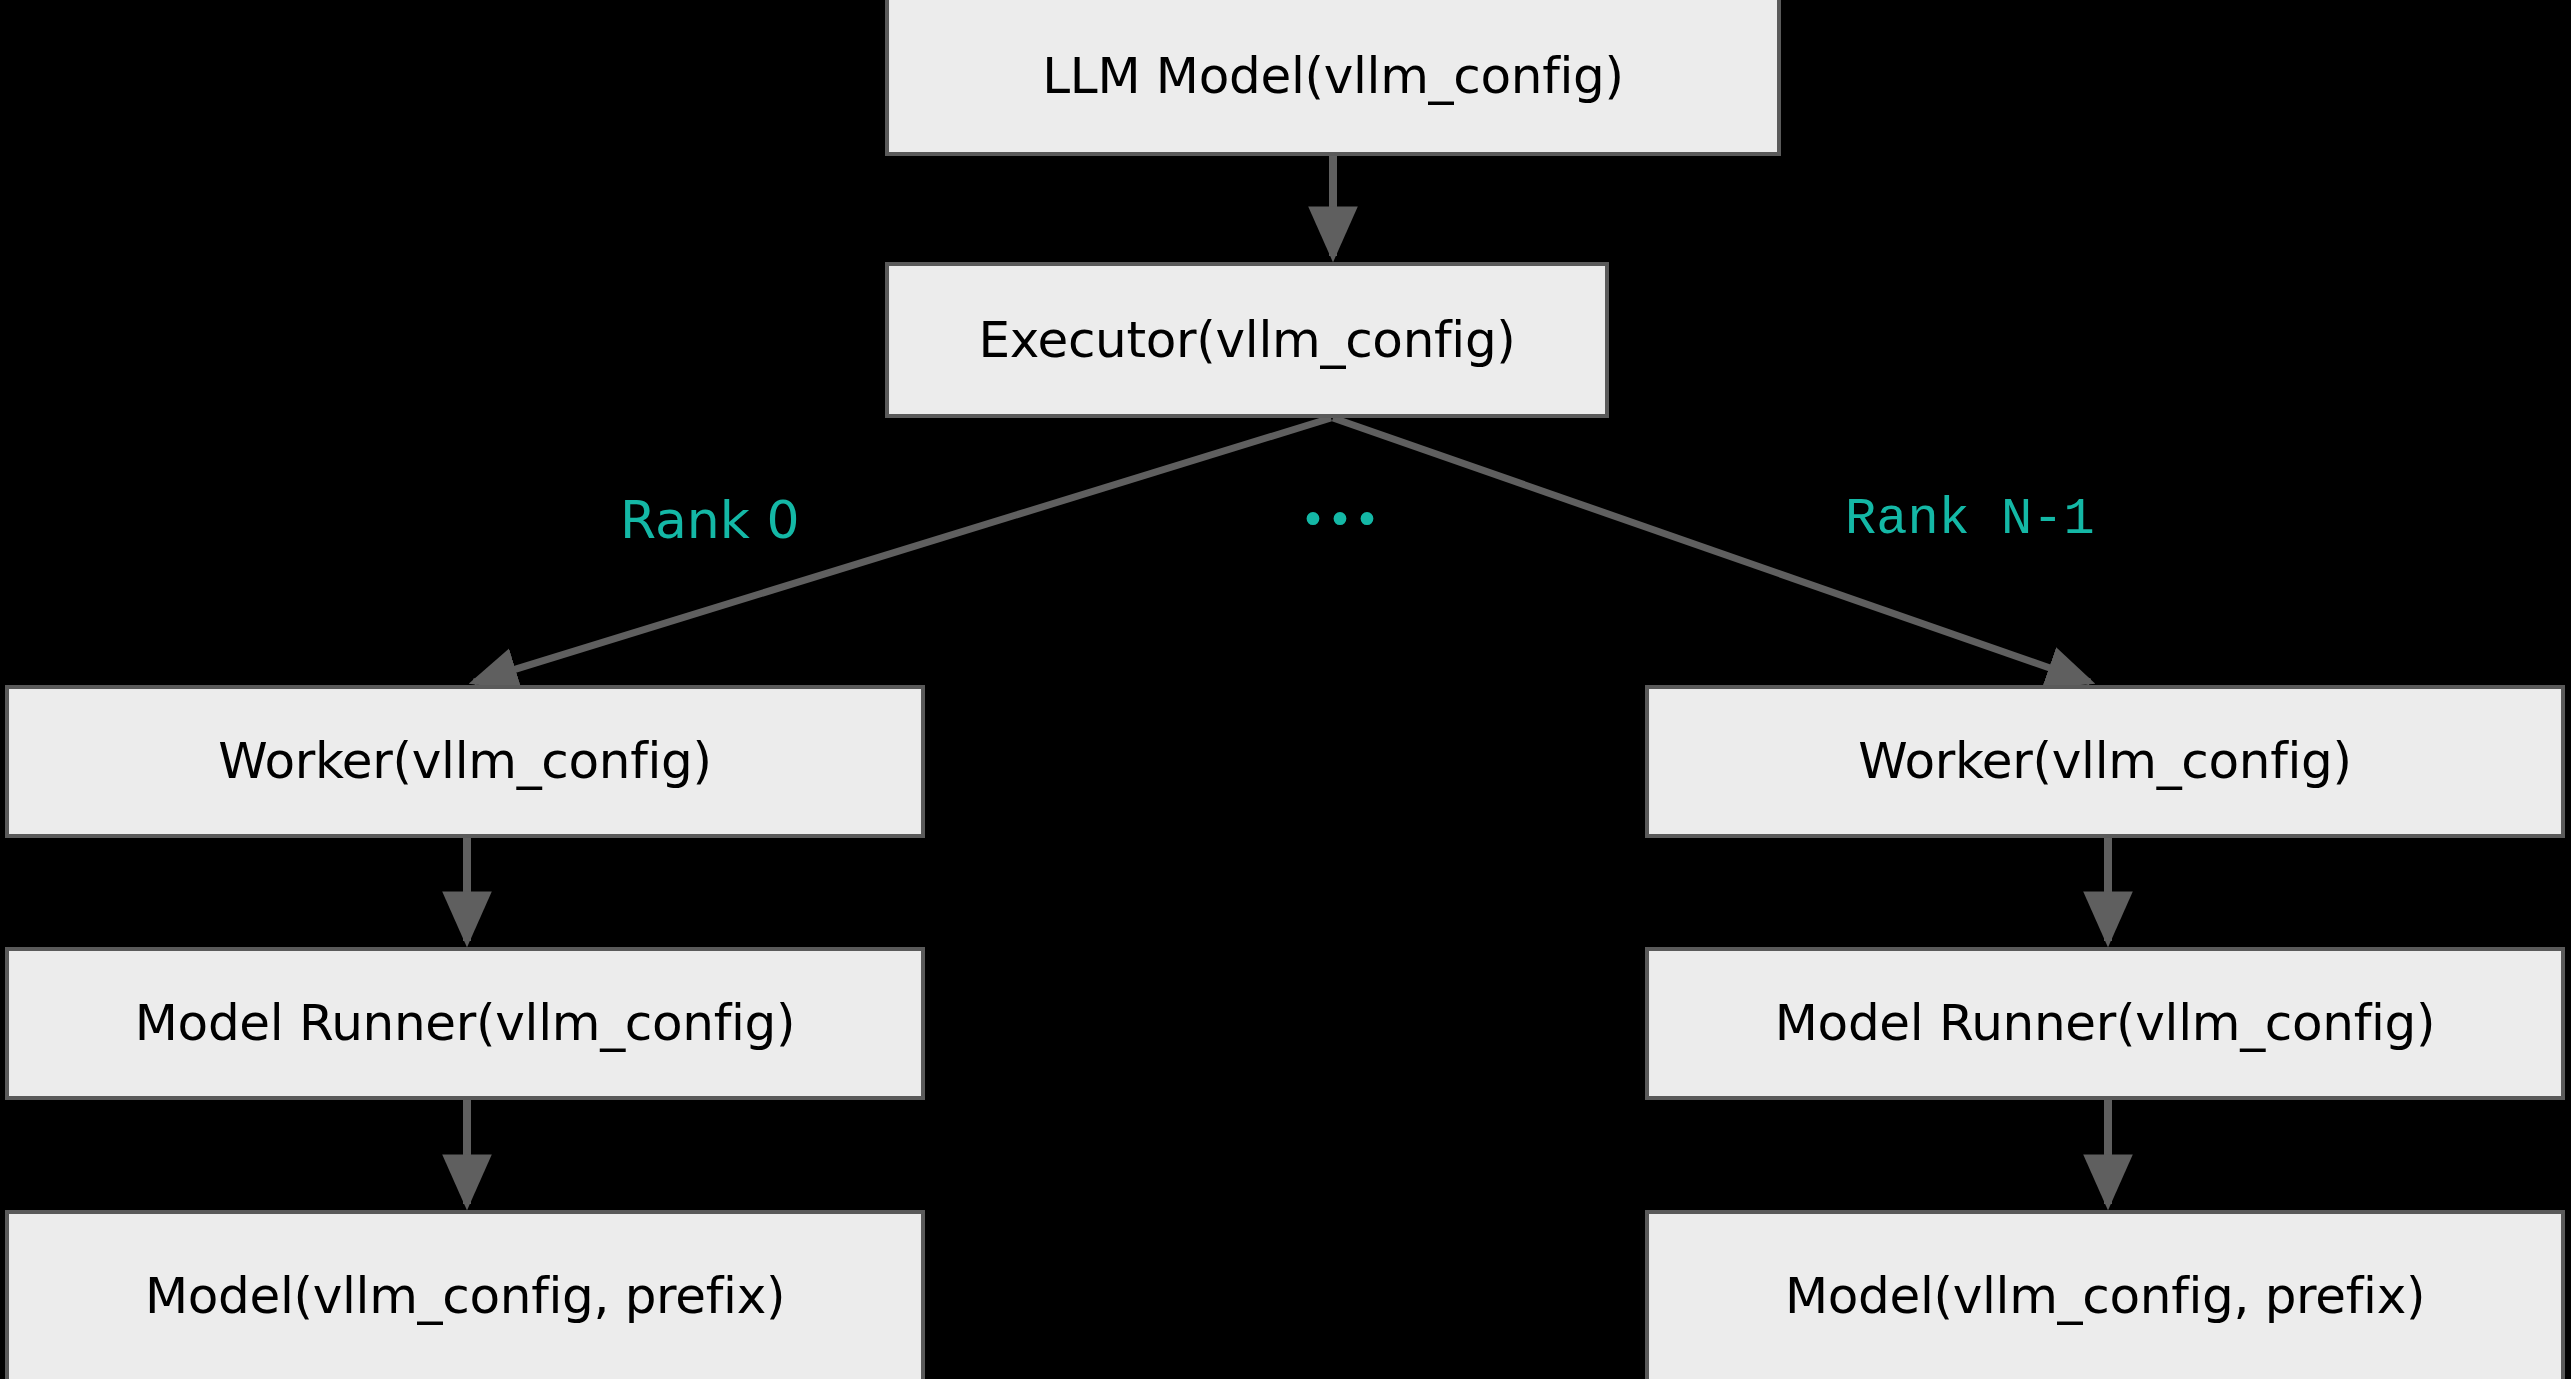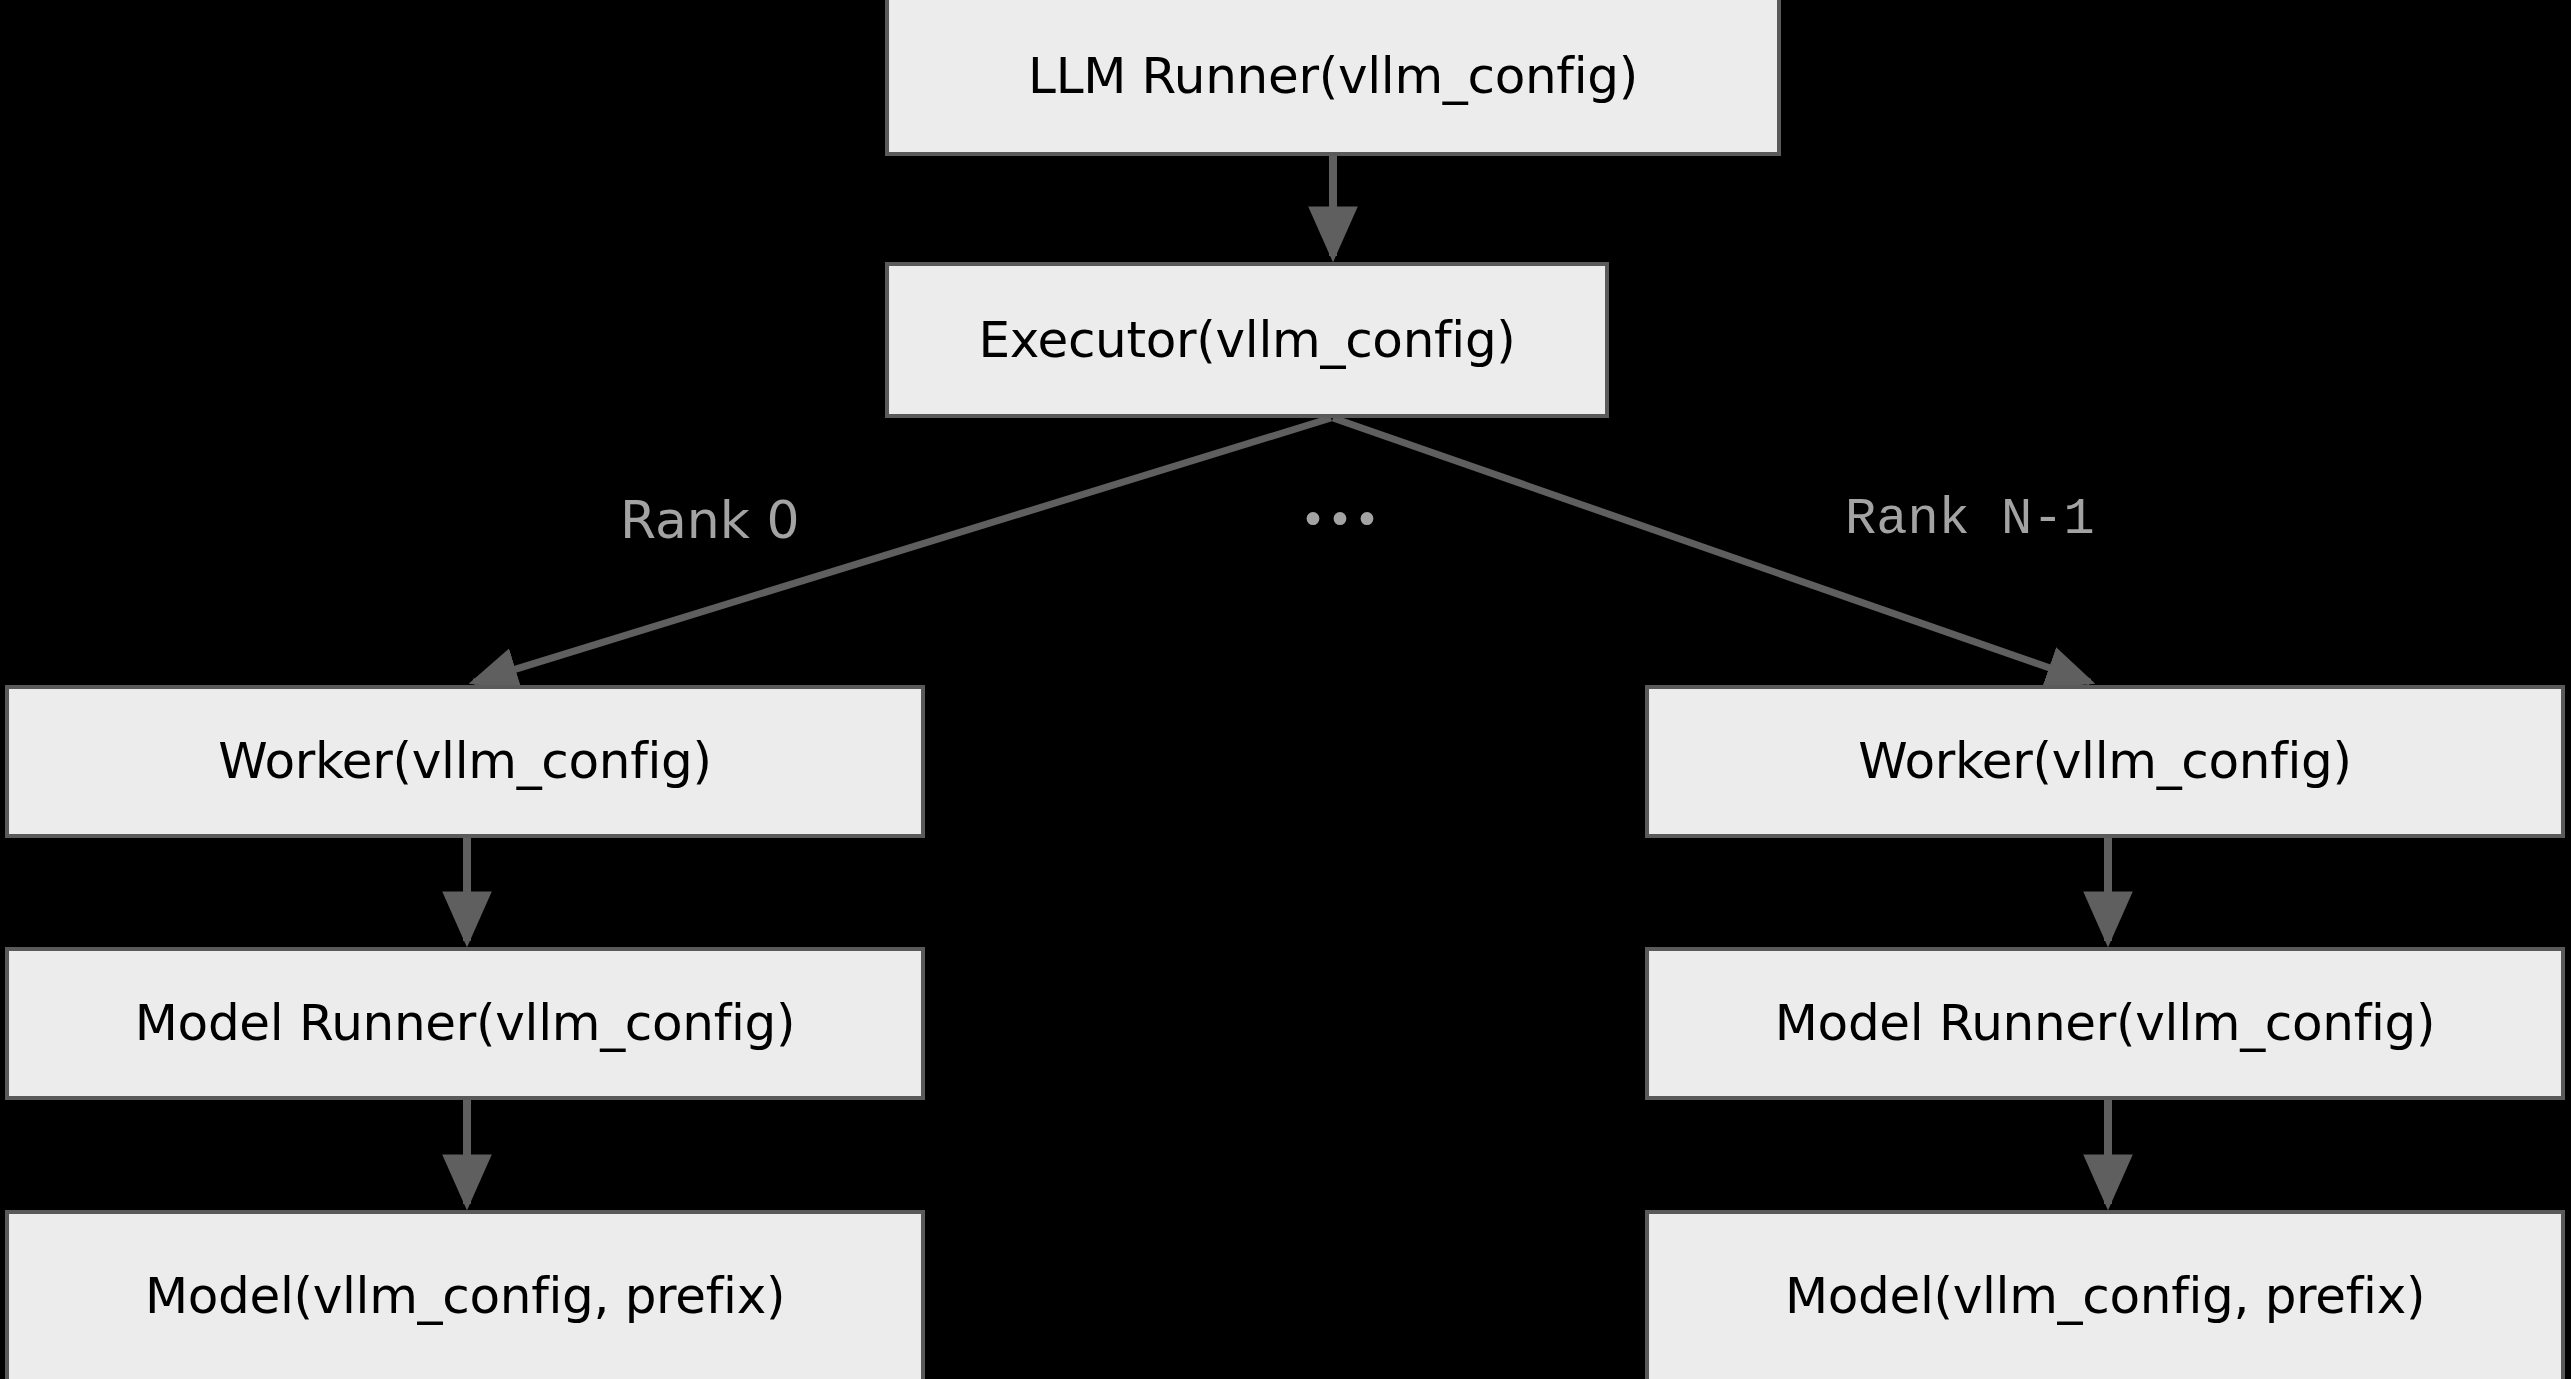--- a/index.html
+++ b/index.html
@@ -58,21 +58,21 @@
   #node-model-runner-rank0{ left: 5px;    top: 947px;  width: 920px; height: 153px; }
   #node-model-rank0       { left: 5px;    top: 1210px; width: 920px; height: 173px; }
 
   #node-worker-rankn      { left: 1645px; top: 685px;  width: 920px; height: 153px; }
   #node-model-runner-rankn{ left: 1645px; top: 947px;  width: 920px; height: 153px; }
   #node-model-rankn       { left: 1645px; top: 1210px; width: 920px; height: 173px; }
 
   
   .edge-label {
     position: absolute;
-    color: #a3a3a3;
+    color: #14b8a6;
     font-size: 52px;
     font-weight: 400;
     white-space: nowrap;
     z-index: 2;
   }
   #label-rank-0    { left: 620px;  top: 490px; }
   #label-rank-n1   { left: 1845px; top: 490px; font-family: Liberation Mono, monospace; }
   #label-ellipsis  {
     left: 1300px;
     top: 498px;
@@ -106,21 +106,21 @@
     <line x1="2108" y1="1100" x2="2108" y2="1204" stroke="#5f5f5f" stroke-width="8" marker-end="url(#arrowhead)"></line>
   </svg>
 
   <div class="edge-label" id="label-rank-0">Rank 0</div>
 
   <div class="edge-label" id="label-ellipsis">•••</div>
 
   <div class="edge-label" id="label-rank-n1">Rank N-1</div>
 
   <div class="node" id="node-llm-engine">
-    <span class="node-label">LLM Runner(vllm_config)</span>
+    <span class="node-label">LLM Model(vllm_config)</span>
   </div>
 
   <div class="node" id="node-executor">
     <span class="node-label">Executor(vllm_config)</span>
   </div>
 
   <div class="node" id="node-worker-rank0">
     <span class="node-label">Worker(vllm_config)</span>
   </div>
 

